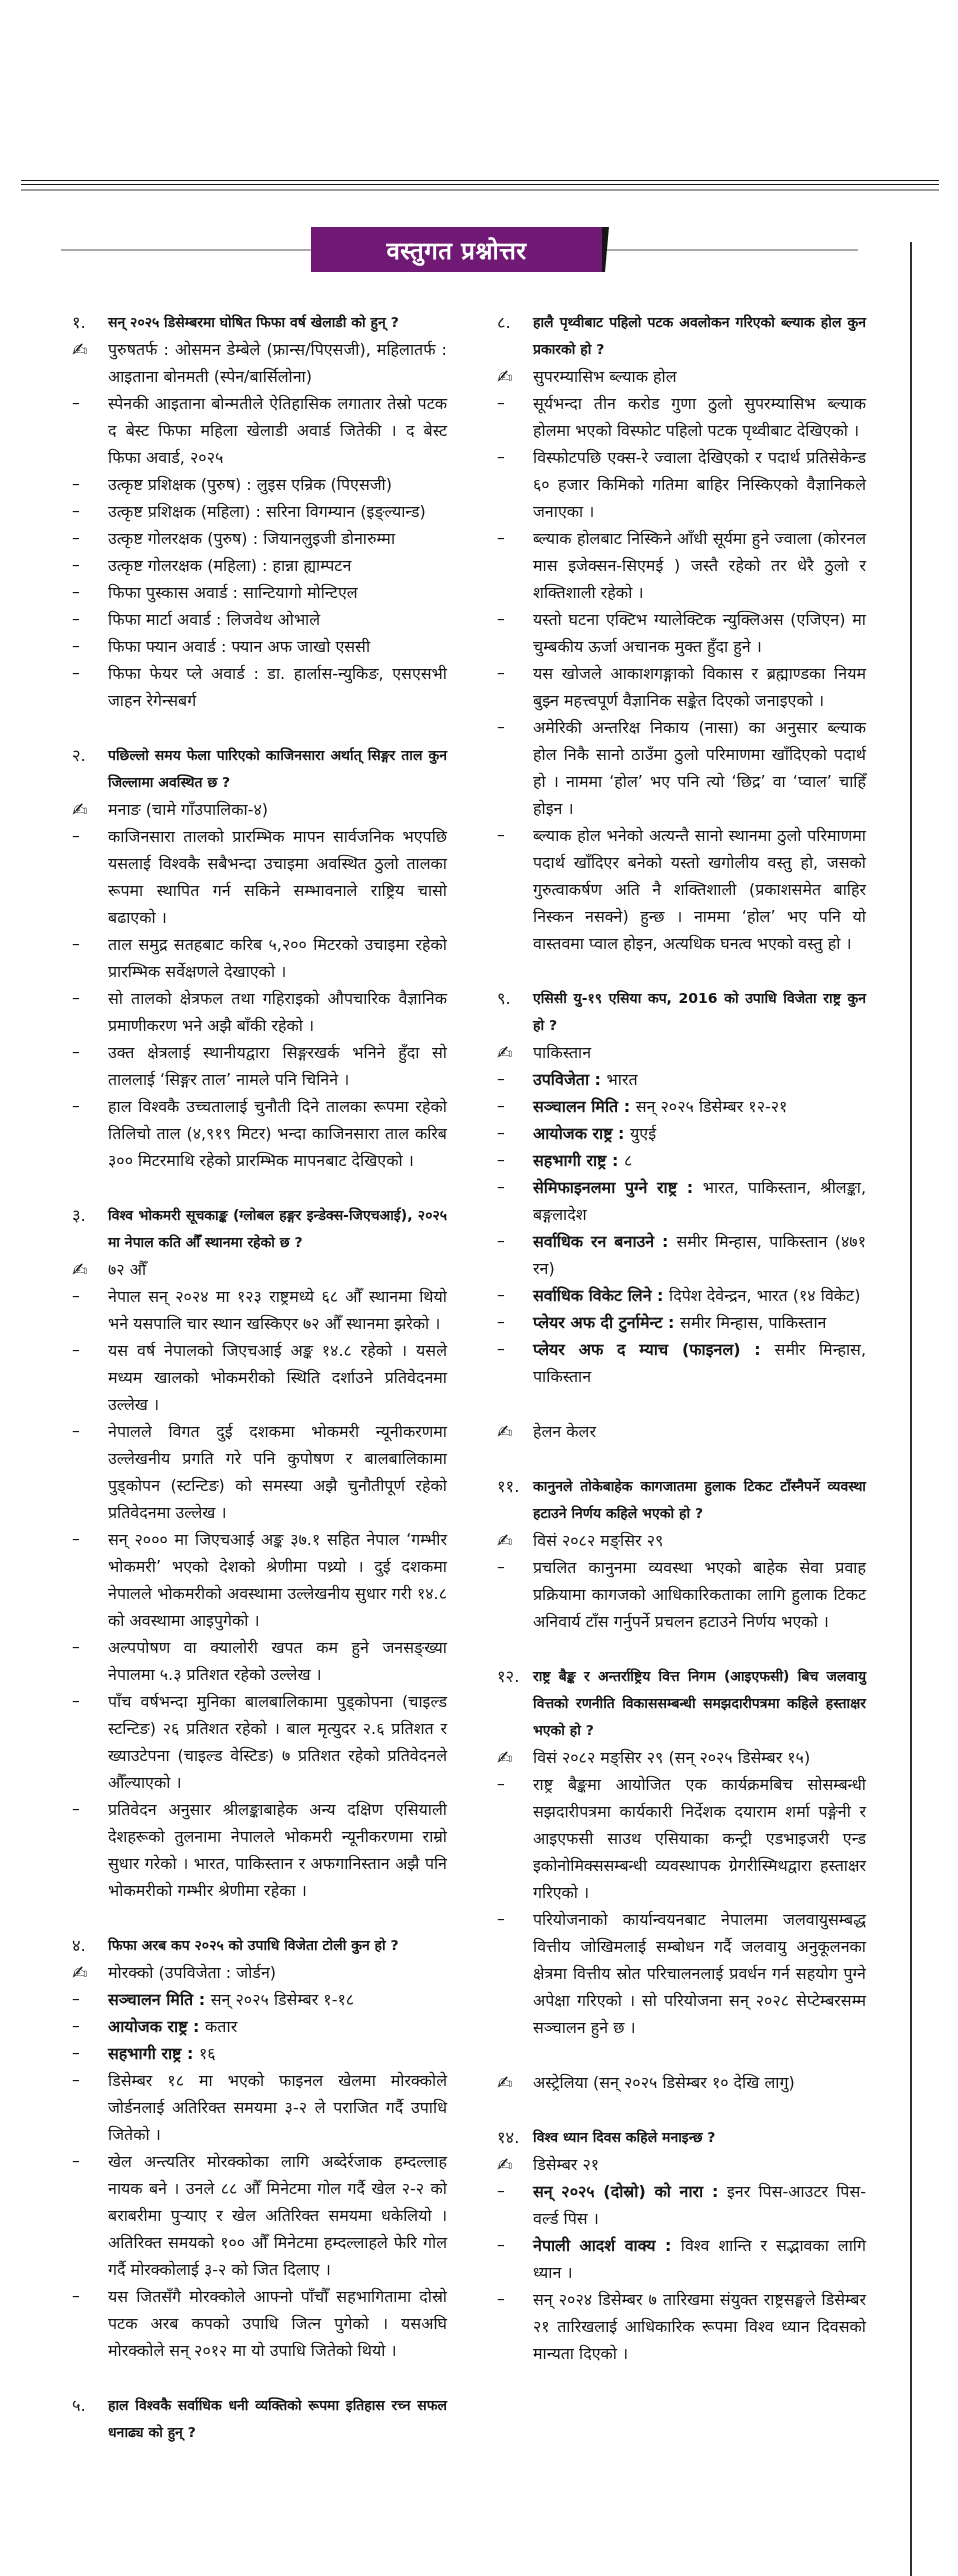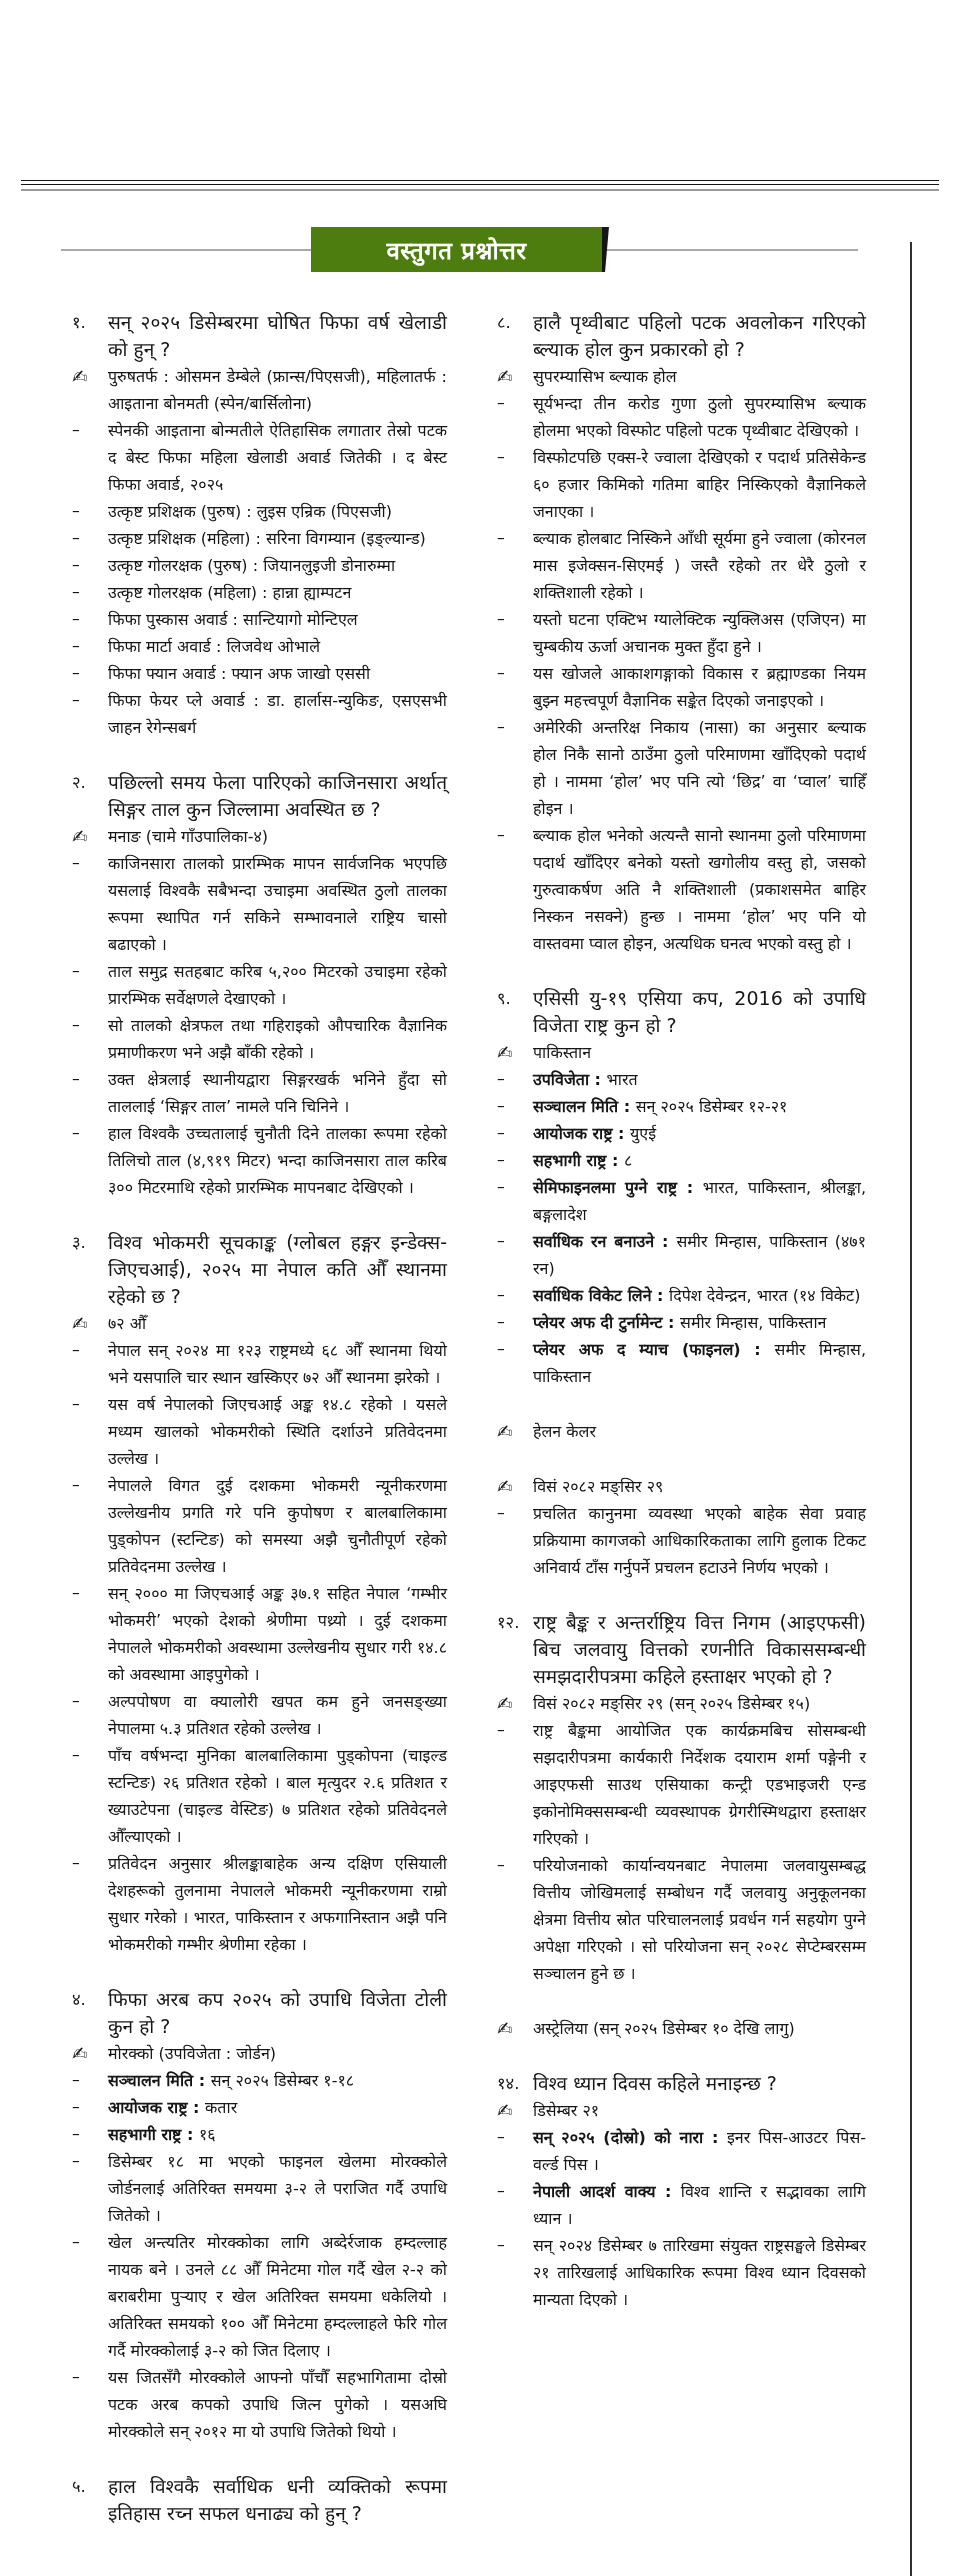--- a/index.html
+++ b/index.html
@@ -10,38 +10,38 @@
   
   .rule{position:absolute;}
   #rule-top-1{left:20.6px; top:180px; width:918px; height:1px; background:#141414;}
   #rule-top-2{left:20.6px; top:184px; width:918px; height:1px; background:#141414;}
   #rule-top-3{left:20.6px; top:189px; width:918px; height:2.1px; background:#9a9a9a;}
   #title-line{left:61px; top:249px; width:797px; height:2.1px; background:#a9a9a9;}
   #right-rule{left:910px; top:242px; width:1.5px; height:2956px; background:#303030;}
   
   #title-box{
     position:absolute; left:311px; top:227px; width:291px; height:45px;
-    background:#4d7c0f; display:flex; align-items:center; justify-content:center;
+    background:#701a75; display:flex; align-items:center; justify-content:center;
   }
   #title-edge{
     position:absolute; left:599px; top:227px; width:7.7px; height:45px;
     background:#161616; transform:skewX(-5deg);
   }
   #title-box .t{
     color:#ffffff; font-size:24px; font-weight:bold; letter-spacing:0.5px;
     font-family:"DejaVu Serif", serif; white-space:nowrap;
   }
   
   .col{position:absolute; top:309px;}
   #col-left{left:72px; width:375px;}
   #col-right{left:497px; width:369px;}
   .qa-item{margin-bottom:28px;}
   .q-row,.a-row{display:grid; grid-template-columns:36px 1fr;}
   .q-num{font-size:16.5px; line-height:27px;}
-  .q-text{font-size:19px; line-height:27px; font-weight:normal; text-align:justify;}
+  .q-text{font-size:14px; line-height:27px; font-weight:bold; text-align:justify;}
   .a-marker{font-size:15.5px; line-height:27px;}
   .a-marker.pen{font-size:18.5px;}
   .a-text{font-size:16px; line-height:27px; text-align:justify;}
   .a-text b{font-weight:bold;}
 </style>
 </head>
 <body>
 
 <div id="page">
 
@@ -298,20 +298,24 @@
           <span class="a-text"><b>प्लेयर अफ द म्याच (फाइनल) : </b>समीर मिन्हास, पाकिस्तान</span>
         </div>
       </div>
       <div class="qa-item">
         <div class="a-row">
           <span class="a-marker pen">✍</span>
           <span class="a-text">हेलन केलर</span>
         </div>
       </div>
       <div class="qa-item">
+        <div class="q-row">
+          <span class="q-num">११.</span>
+          <span class="q-text">कानुनले तोकेबाहेक कागजातमा हुलाक टिकट टाँस्नैपर्ने व्यवस्था हटाउने निर्णय कहिले भएको हो ?</span>
+        </div>
         <div class="a-row">
           <span class="a-marker pen">✍</span>
           <span class="a-text">विसं २०८२ मङ्सिर २९</span>
         </div>
         <div class="a-row">
           <span class="a-marker">–</span>
           <span class="a-text">प्रचलित कानुनमा व्यवस्था भएको बाहेक सेवा प्रवाह प्रक्रियामा कागजको आधिकारिकताका लागि हुलाक टिकट अनिवार्य टाँस गर्नुपर्ने प्रचलन हटाउने निर्णय भएको ।</span>
         </div>
       </div>
       <div class="qa-item">

